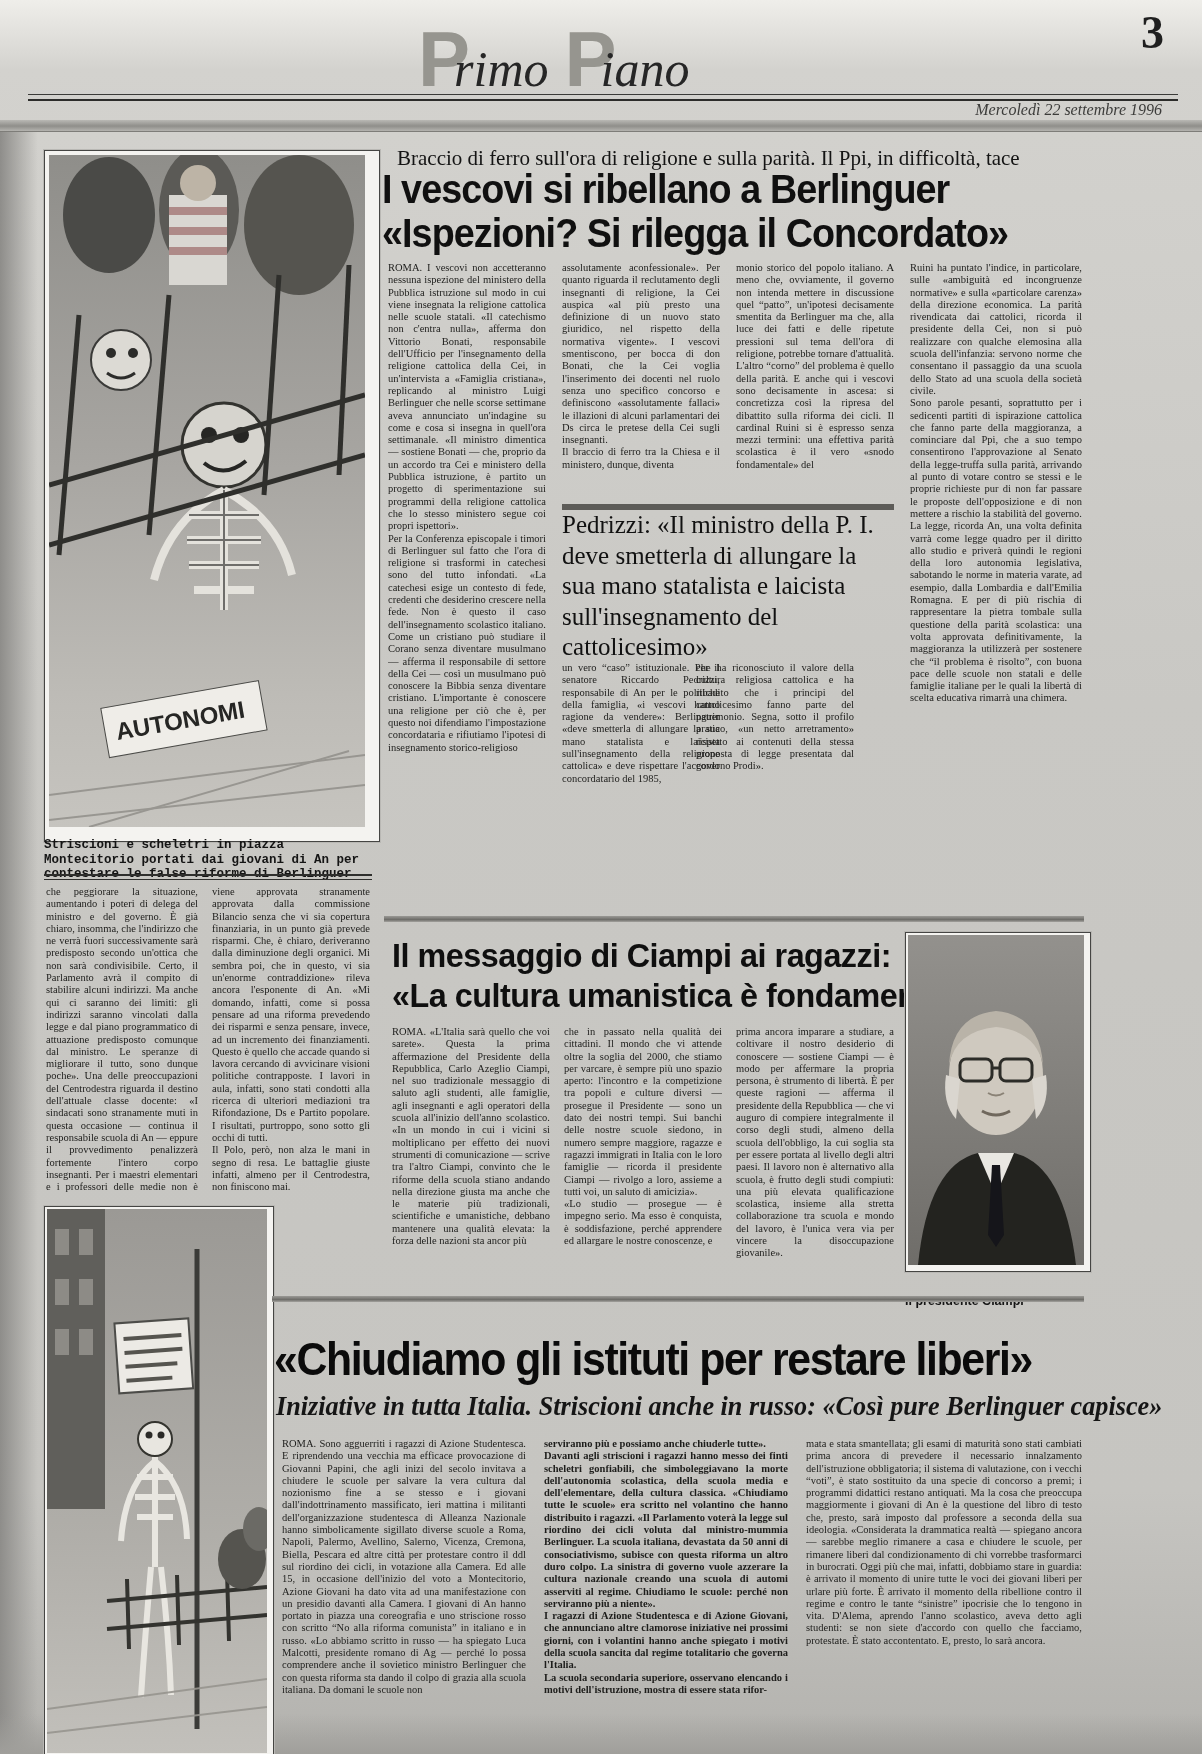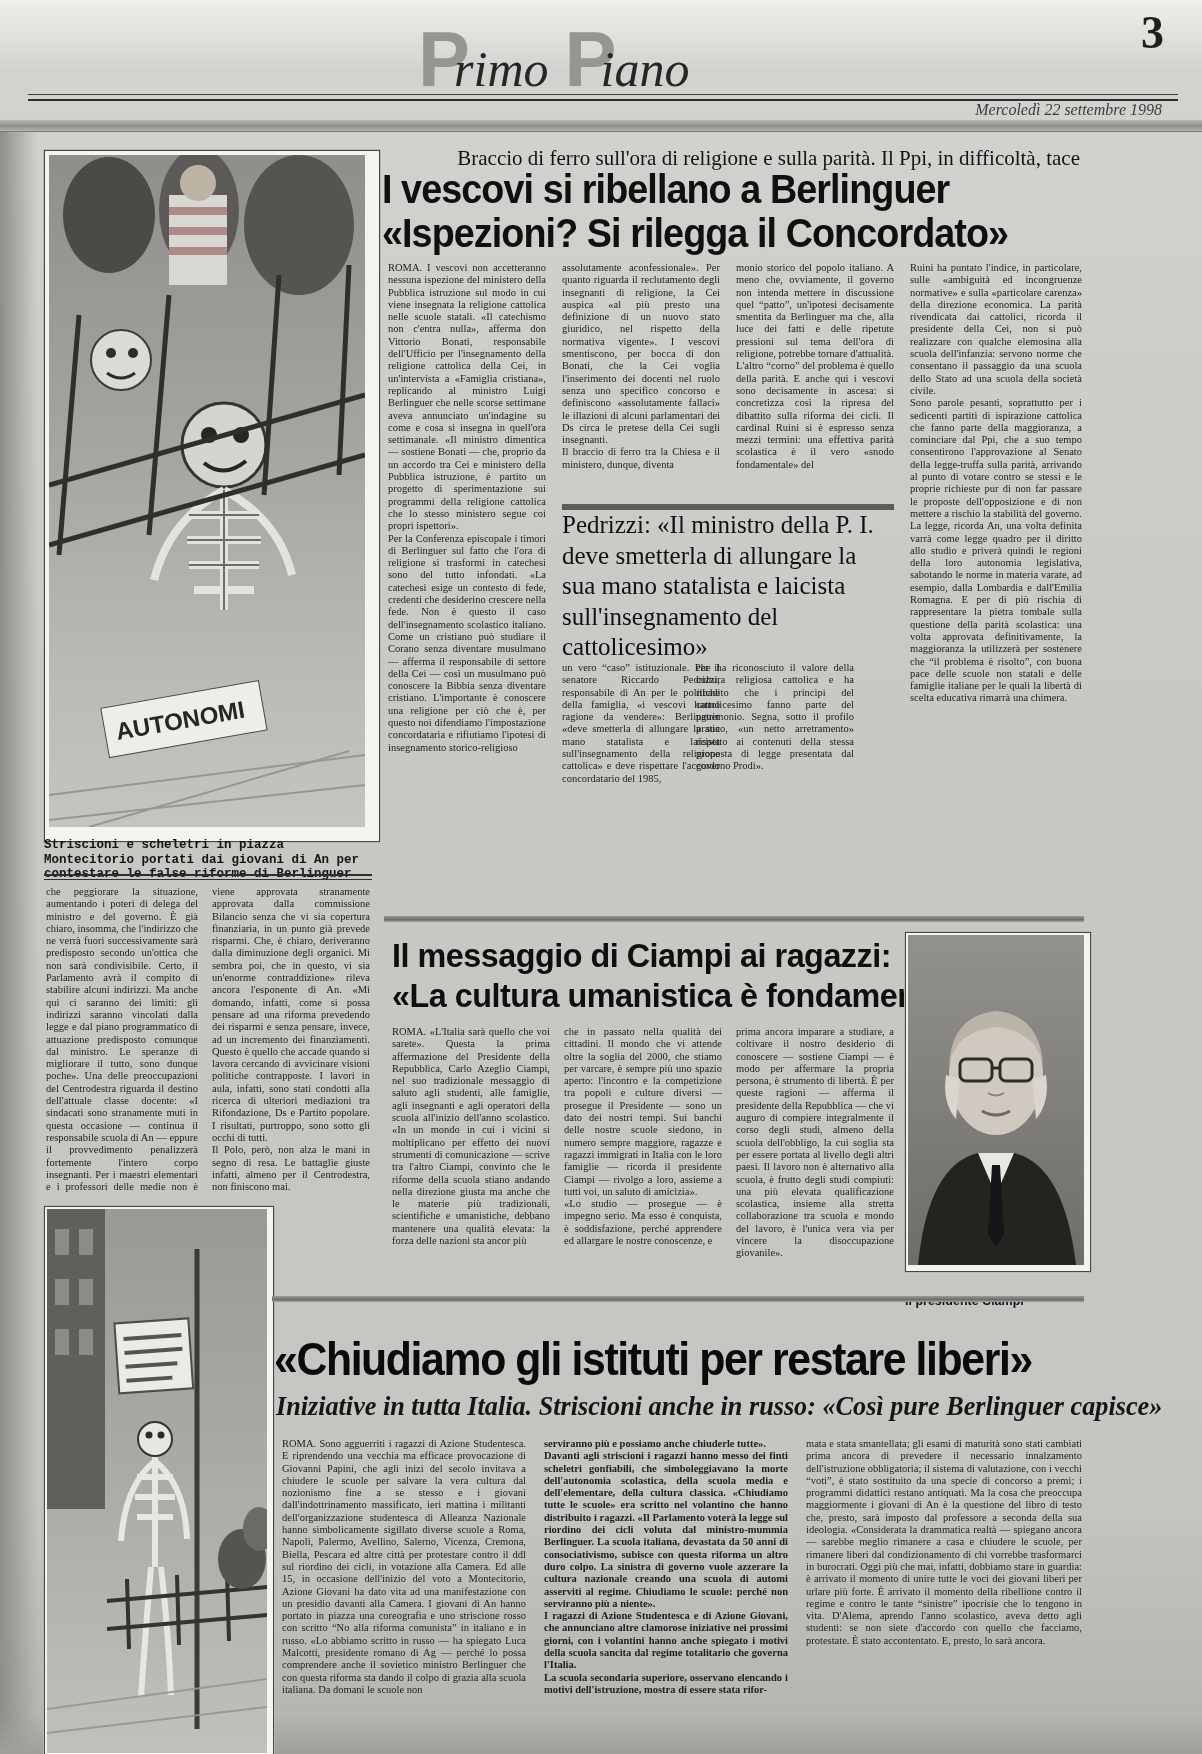--- a/index.html
+++ b/index.html
@@ -43,21 +43,21 @@
 <body>
 
 <div id="page">
 
   <div class="abs edge-left"></div>
   <div class="abs edge-bottom"></div>
 
   <div class="abs pgnum">3</div>
   <div class="abs masthead"><span class="bigP">P</span><span class="word">rimo</span><span class="bigP" style="margin-left:16px">P</span><span class="word">iano</span></div>
   <div class="abs rule-a"></div>
-  <div class="abs dateline">Mercoledì 22 settembre 1998</div>
+  <div class="abs dateline">Mercoledì 22 settembre 1996</div>
   <div class="abs band"></div>
 
   <div class="abs photoframe" style="left:44px;top:150px;width:326px;height:682px;">
     <svg width="316" height="672" viewBox="0 0 316 672">
       <defs>
         <linearGradient id="g1" x1="0" y1="0" x2="0" y2="1">
           <stop offset="0" stop-color="#8f8e8a"></stop>
             <stop offset="0.45" stop-color="#a7a5a1"></stop>
           <stop offset="0.8" stop-color="#bdbbb6"></stop>
             <stop offset="1" stop-color="#c6c4bf"></stop>
@@ -116,21 +116,21 @@
       <g stroke="#8e8c87" stroke-width="2" opacity="0.8">
         <line x1="0" y1="640" x2="316" y2="600"></line>
           <line x1="0" y1="665" x2="316" y2="630"></line>
         <line x1="40" y1="672" x2="300" y2="596"></line>
       </g>
     </svg>
   </div>
   <div class="abs caption" style="left:44px;top:838px;width:328px;font-family:Liberation Mono, monospace;">Striscioni e scheletri in piazza Montecitorio portati dai giovani di An per contestare le false riforme di Berlinguer</div>
   <div class="abs dbl-rule" style="left:44px;top:874px;width:328px;"></div>
 
-  <div class="abs kicker" style="left:380px;top:146px;width:700px;text-align:right;">Braccio di ferro sull'ora di religione e sulla parità. Il Ppi, in difficoltà, tace</div>
+  <div class="abs kicker" style="left:397px;top:146px;width:700px;">Braccio di ferro sull'ora di religione e sulla parità. Il Ppi, in difficoltà, tace</div>
   <div class="abs headline" style="left:382px;top:168px;">I vescovi si ribellano a Berlinguer</div>
   <div class="abs headline" style="left:382px;top:212px;">«Ispezioni? Si rilegga il Concordato»</div>
 
   <div class="abs bodytext" style="left:388px;top:262px;width:158px;height:568px;">ROMA. I vescovi non accetteranno nessuna ispezione del ministero della Pubblica istruzione sul modo in cui viene insegnata la religione cattolica nelle scuole statali. «Il catechismo non c'entra nulla», afferma don Vittorio Bonati, responsabile dell'Ufficio per l'insegnamento della religione cattolica della Cei, in un'intervista a «Famiglia cristiana», replicando al ministro Luigi Berlinguer che nelle scorse settimane aveva annunciato un'indagine su come e cosa si insegna in quell'ora settimanale. «Il ministro dimentica — sostiene Bonati — che, proprio da un accordo tra Cei e ministero della Pubblica istruzione, è partito un progetto di sperimentazione sui programmi della religione cattolica che lo stesso ministero segue coi propri ispettori».
 Per la Conferenza episcopale i timori di Berlinguer sul fatto che l'ora di religione si trasformi in catechesi sono del tutto infondati. «La catechesi esige un contesto di fede, credenti che desiderino crescere nella fede. Non è questo il caso dell'insegnamento scolastico italiano. Come un cristiano può studiare il Corano senza diventare musulmano — afferma il responsabile di settore della Cei — così un musulmano può conoscere la Bibbia senza diventare cristiano. L'importante è conoscere una religione per ciò che è, per questo noi difendiamo l'impostazione concordataria e rifiutiamo l'ipotesi di insegnamento storico-religioso</div>
   <div class="abs bodytext" style="left:562px;top:262px;width:158px;height:236px;">assolutamente aconfessionale». Per quanto riguarda il reclutamento degli insegnanti di religione, la Cei auspica «al più presto una definizione di un nuovo stato giuridico, nel rispetto della normativa vigente». I vescovi smentiscono, per bocca di don Bonati, che la Cei voglia l'inserimento dei docenti nel ruolo senza uno specifico concorso e definiscono «assolutamente fallaci» le illazioni di alcuni parlamentari dei Ds circa le pretese della Cei sugli insegnanti.
 Il braccio di ferro tra la Chiesa e il ministero, dunque, diventa</div>
   <div class="abs bodytext" style="left:736px;top:262px;width:158px;height:236px;">monio storico del popolo italiano. A meno che, ovviamente, il governo non intenda mettere in discussione quel “patto”, un'ipotesi decisamente smentita da Berlinguer ma che, alla luce dei fatti e delle ripetute pressioni sul tema dell'ora di religione, potrebbe tornare d'attualità.
 L'altro “corno” del problema è quello della parità. E anche qui i vescovi sono decisamente in ascesa: si concretizza così la ripresa del dibattito sulla riforma dei cicli. Il cardinal Ruini si è espresso senza mezzi termini: una effettiva parità scolastica è il vero «snodo fondamentale» del</div>
   <div class="abs quotebox" style="left:562px;top:504px;width:332px;height:148px;">Pedrizzi: «Il ministro della P. I. deve smetterla di allungare la sua mano statalista e laicista sull'insegnamento del cattolicesimo»</div>

